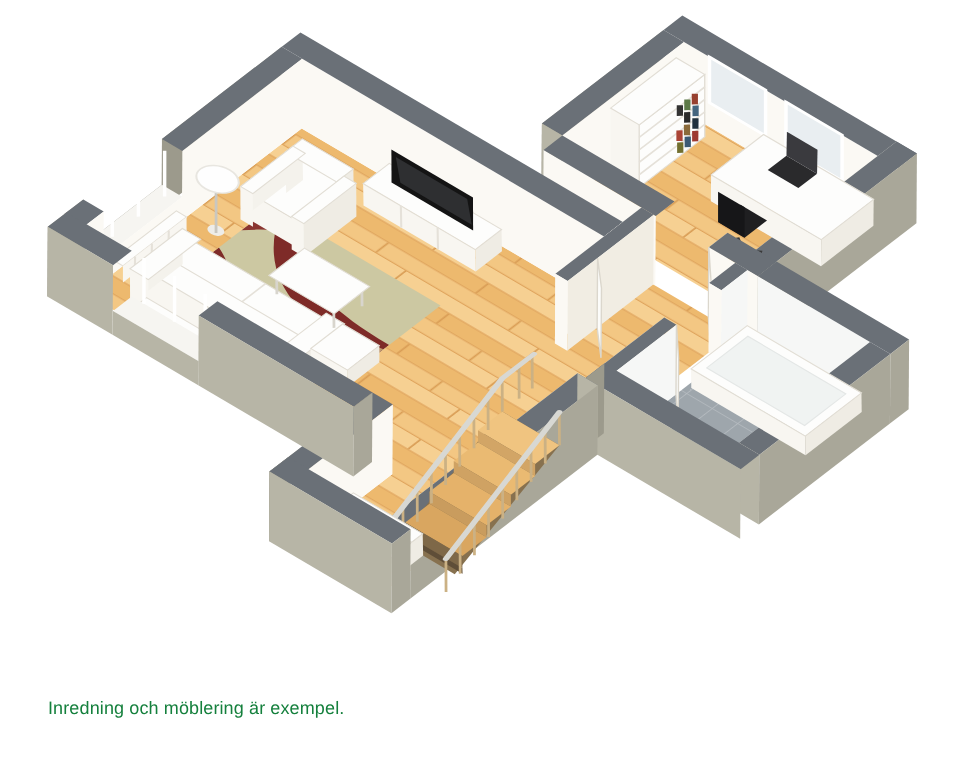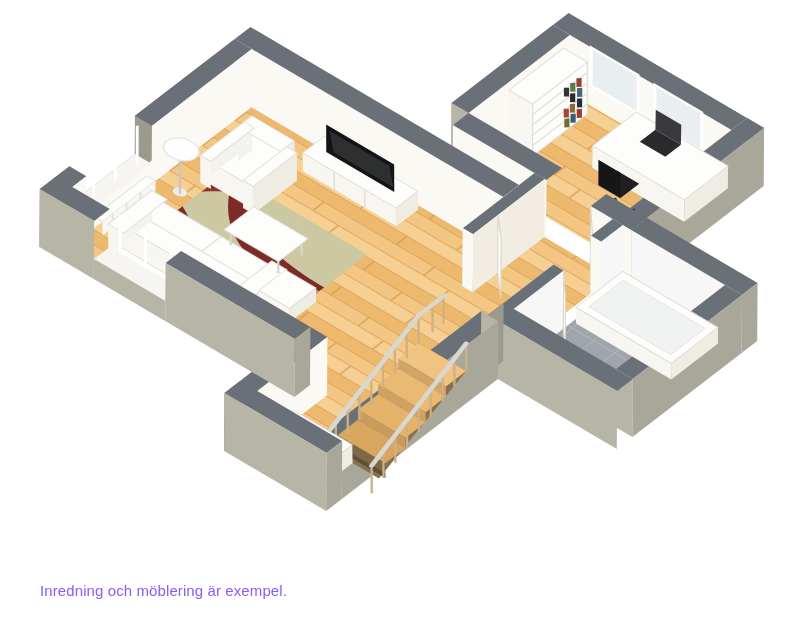--- a/index.html
+++ b/index.html
@@ -1,19 +1,19 @@
 <!DOCTYPE html>
 <html><head>
 <meta charset="utf-8">
 <style>
   html,body{margin:0;padding:0;background:#ffffff;}
   .stage{position:relative;width:800px;height:631px;background:#ffffff;overflow:hidden;
          font-family:"Liberation Sans", sans-serif;}
   svg{display:block;}
-  .caption{position:absolute;left:40px;top:582px;font-size:15px;color:#8b5cf6;letter-spacing:0.1px;}
+  .caption{position:absolute;left:40px;top:582px;font-size:15px;color:#15803d;letter-spacing:0.1px;}
   
   .cap{fill:#6a7077;}
   .exL{fill:#b7b5a6;}      
   .exM{fill:#a9a799;}      
   .exD{fill:#9c9a8c;}      
   .inW{fill:#fbf9f4;}      
   .inS{fill:#f1ede3;}      
   .tileF{fill:#f6f7f6;}    
   .fw{fill:#fdfdfc;stroke:#e2ded5;stroke-width:1;}
   .fwW{fill:#f4f2ec;}

